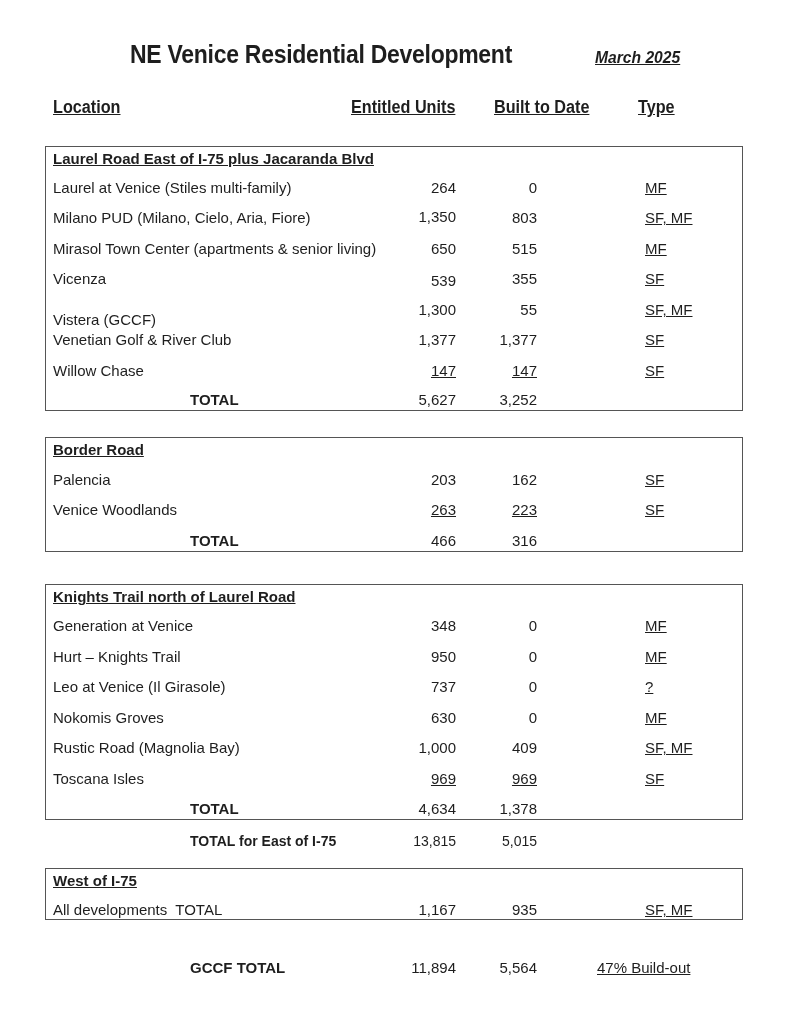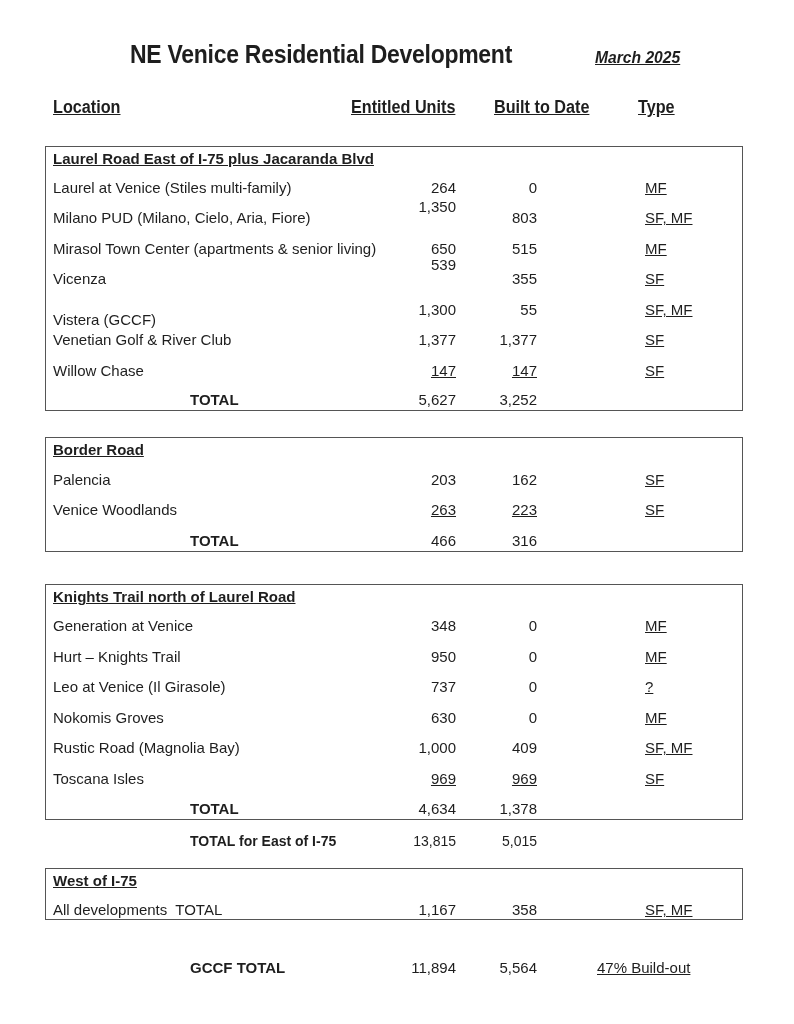--- a/index.html
+++ b/index.html
@@ -43,33 +43,33 @@
   <div class="abs sec-title" style="top:150px">Laurel Road East of I-75 plus Jacaranda Blvd</div>
 
   <div>
     <div class="abs cell name" style="top:179px">Laurel at Venice (Stiles multi-family)</div>
     <div class="abs cell num ent" style="top:179px">264</div>
     <div class="abs cell num blt" style="top:179px">0</div>
     <div class="abs cell typ" style="top:179px">MF</div>
   </div>
   <div>
     <div class="abs cell name" style="top:209px">Milano PUD (Milano, Cielo, Aria, Fiore)</div>
-    <div class="abs cell num ent" style="top:198px">1,350</div>
+    <div class="abs cell num ent" style="top:208px">1,350</div>
     <div class="abs cell num blt" style="top:209px">803</div>
     <div class="abs cell typ" style="top:209px">SF, MF</div>
   </div>
   <div>
     <div class="abs cell name" style="top:240px">Mirasol Town Center (apartments &amp; senior living)</div>
     <div class="abs cell num ent" style="top:240px">650</div>
     <div class="abs cell num blt" style="top:240px">515</div>
     <div class="abs cell typ" style="top:240px">MF</div>
   </div>
   <div>
     <div class="abs cell name" style="top:270px">Vicenza</div>
-    <div class="abs cell num ent" style="top:256px">539</div>
+    <div class="abs cell num ent" style="top:272px">539</div>
     <div class="abs cell num blt" style="top:270px">355</div>
     <div class="abs cell typ" style="top:270px">SF</div>
   </div>
   <div>
     <div class="abs cell name" style="top:311px">Vistera (GCCF)</div>
     <div class="abs cell num ent" style="top:301px">1,300</div>
     <div class="abs cell num blt" style="top:301px">55</div>
     <div class="abs cell typ" style="top:301px">SF, MF</div>
   </div>
   <div>
@@ -164,21 +164,21 @@
 </div>
 
 <div>
   <div class="abs sec-title" style="top:872px">West of I-75</div>
   <div>
     <div class="abs cell name" style="top:901px">
       <span>All developments</span>&nbsp;
       <span class="b">TOTAL</span>
     </div>
     <div class="abs cell num ent" style="top:901px">1,167</div>
-    <div class="abs cell num blt" style="top:901px">358</div>
+    <div class="abs cell num blt" style="top:901px">935</div>
     <div class="abs cell typ" style="top:901px">SF, MF</div>
   </div>
 </div>
 
 <div>
   <div class="abs total-lbl" style="top:959px">GCCF TOTAL</div>
   <div class="abs cell num ent b" style="top:959px">11,894</div>
   <div class="abs cell num blt b" style="top:959px">5,564</div>
   <div class="abs cell b u" style="top:959px;left:597px">47% Build-out</div>
 </div>

